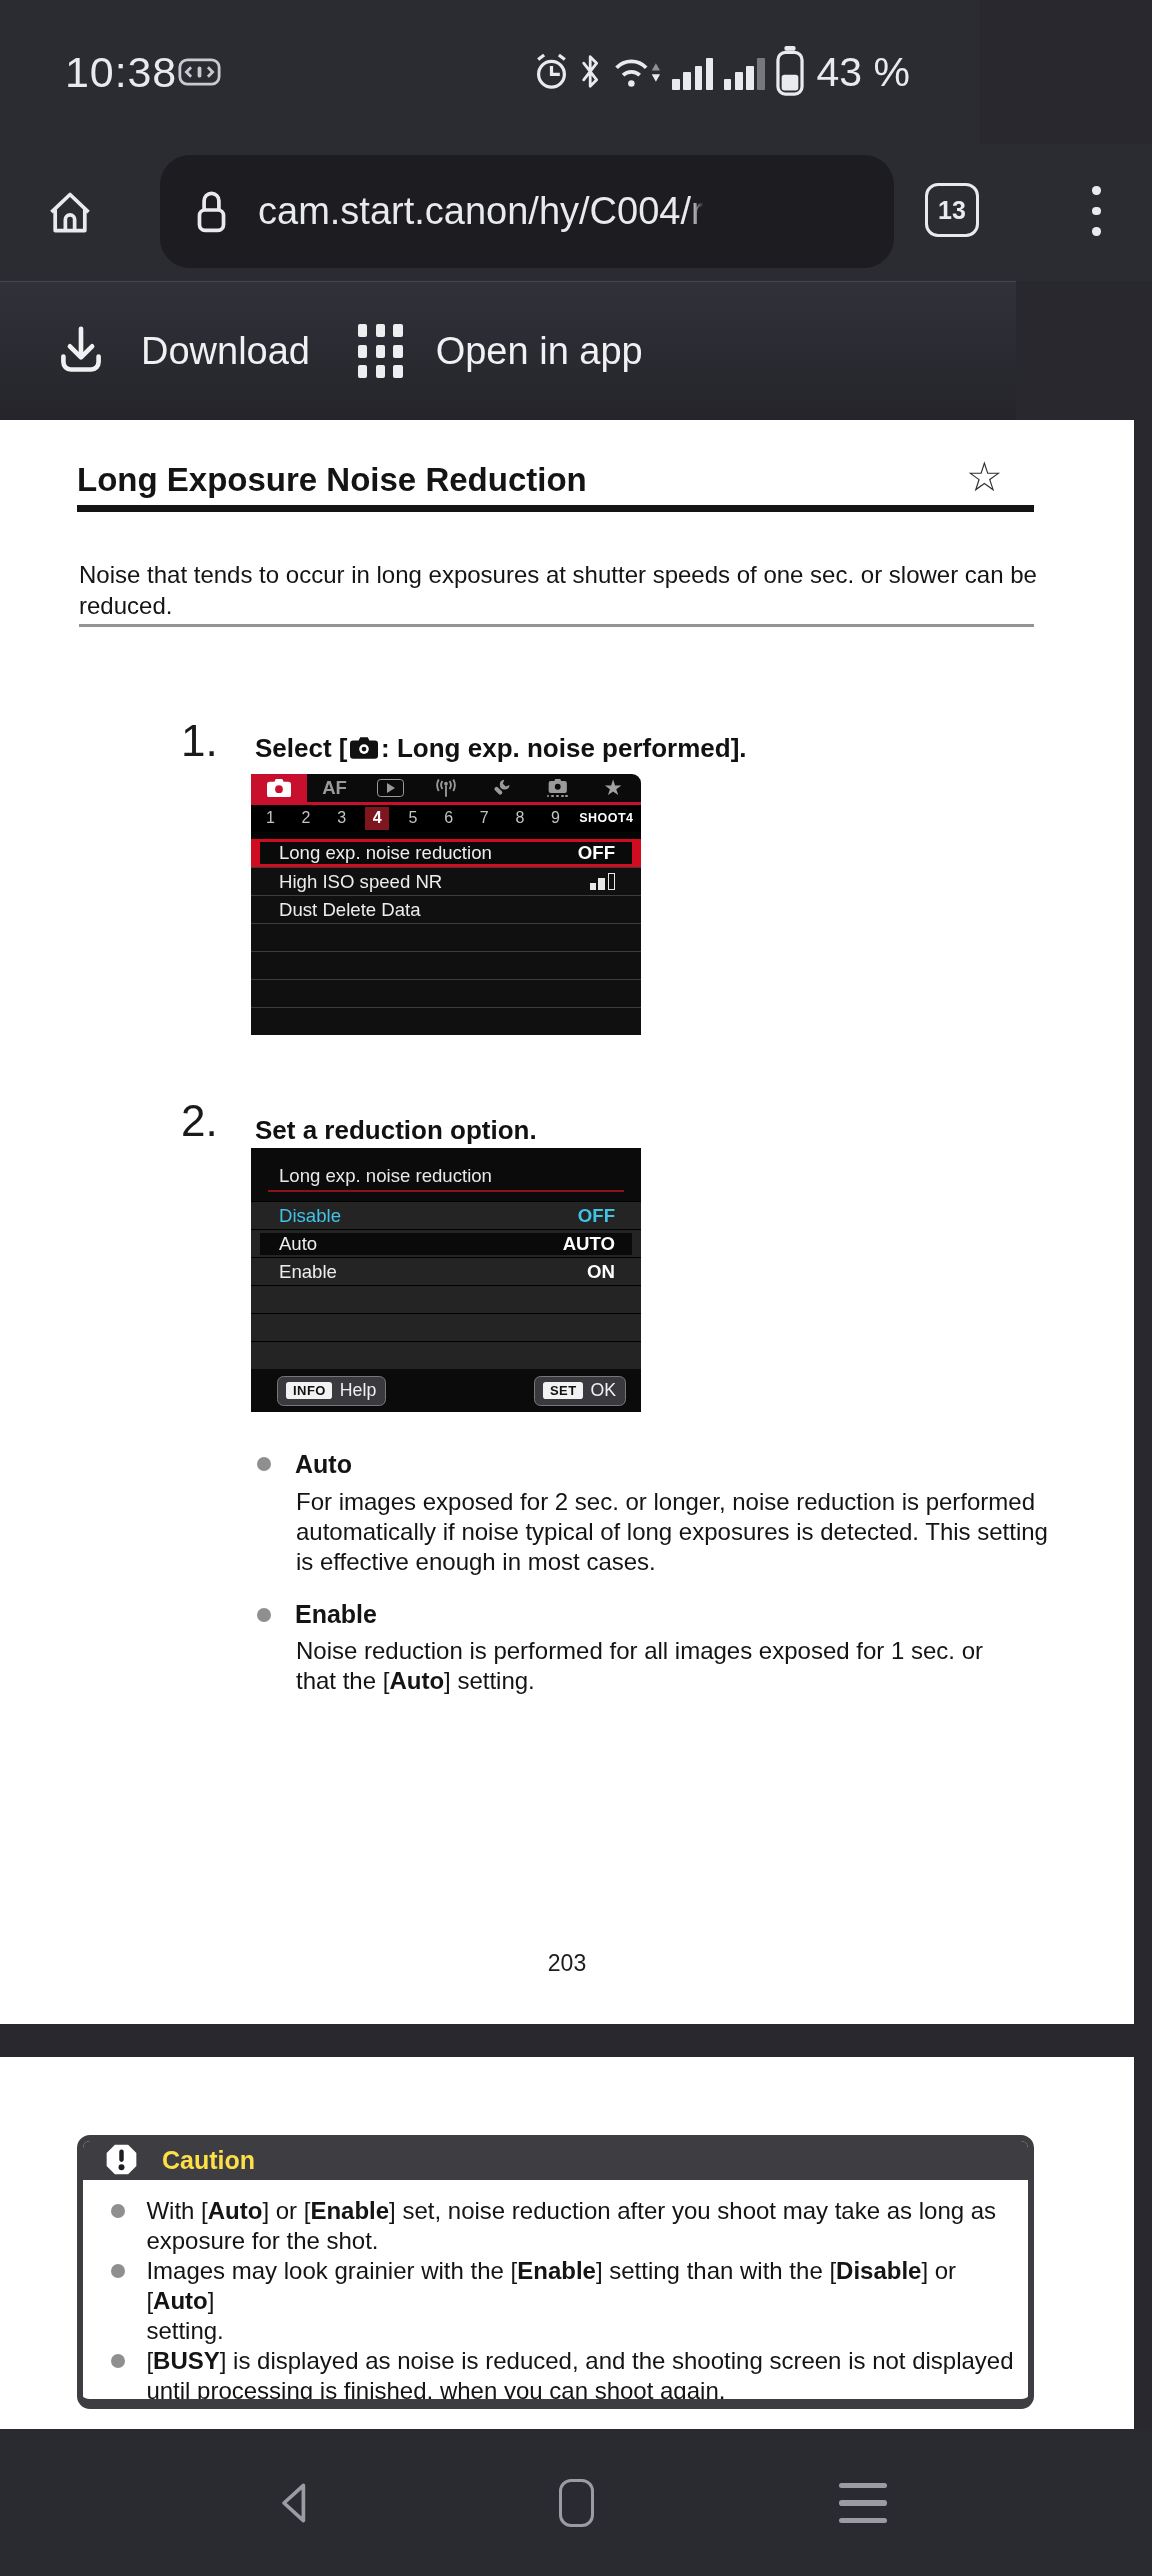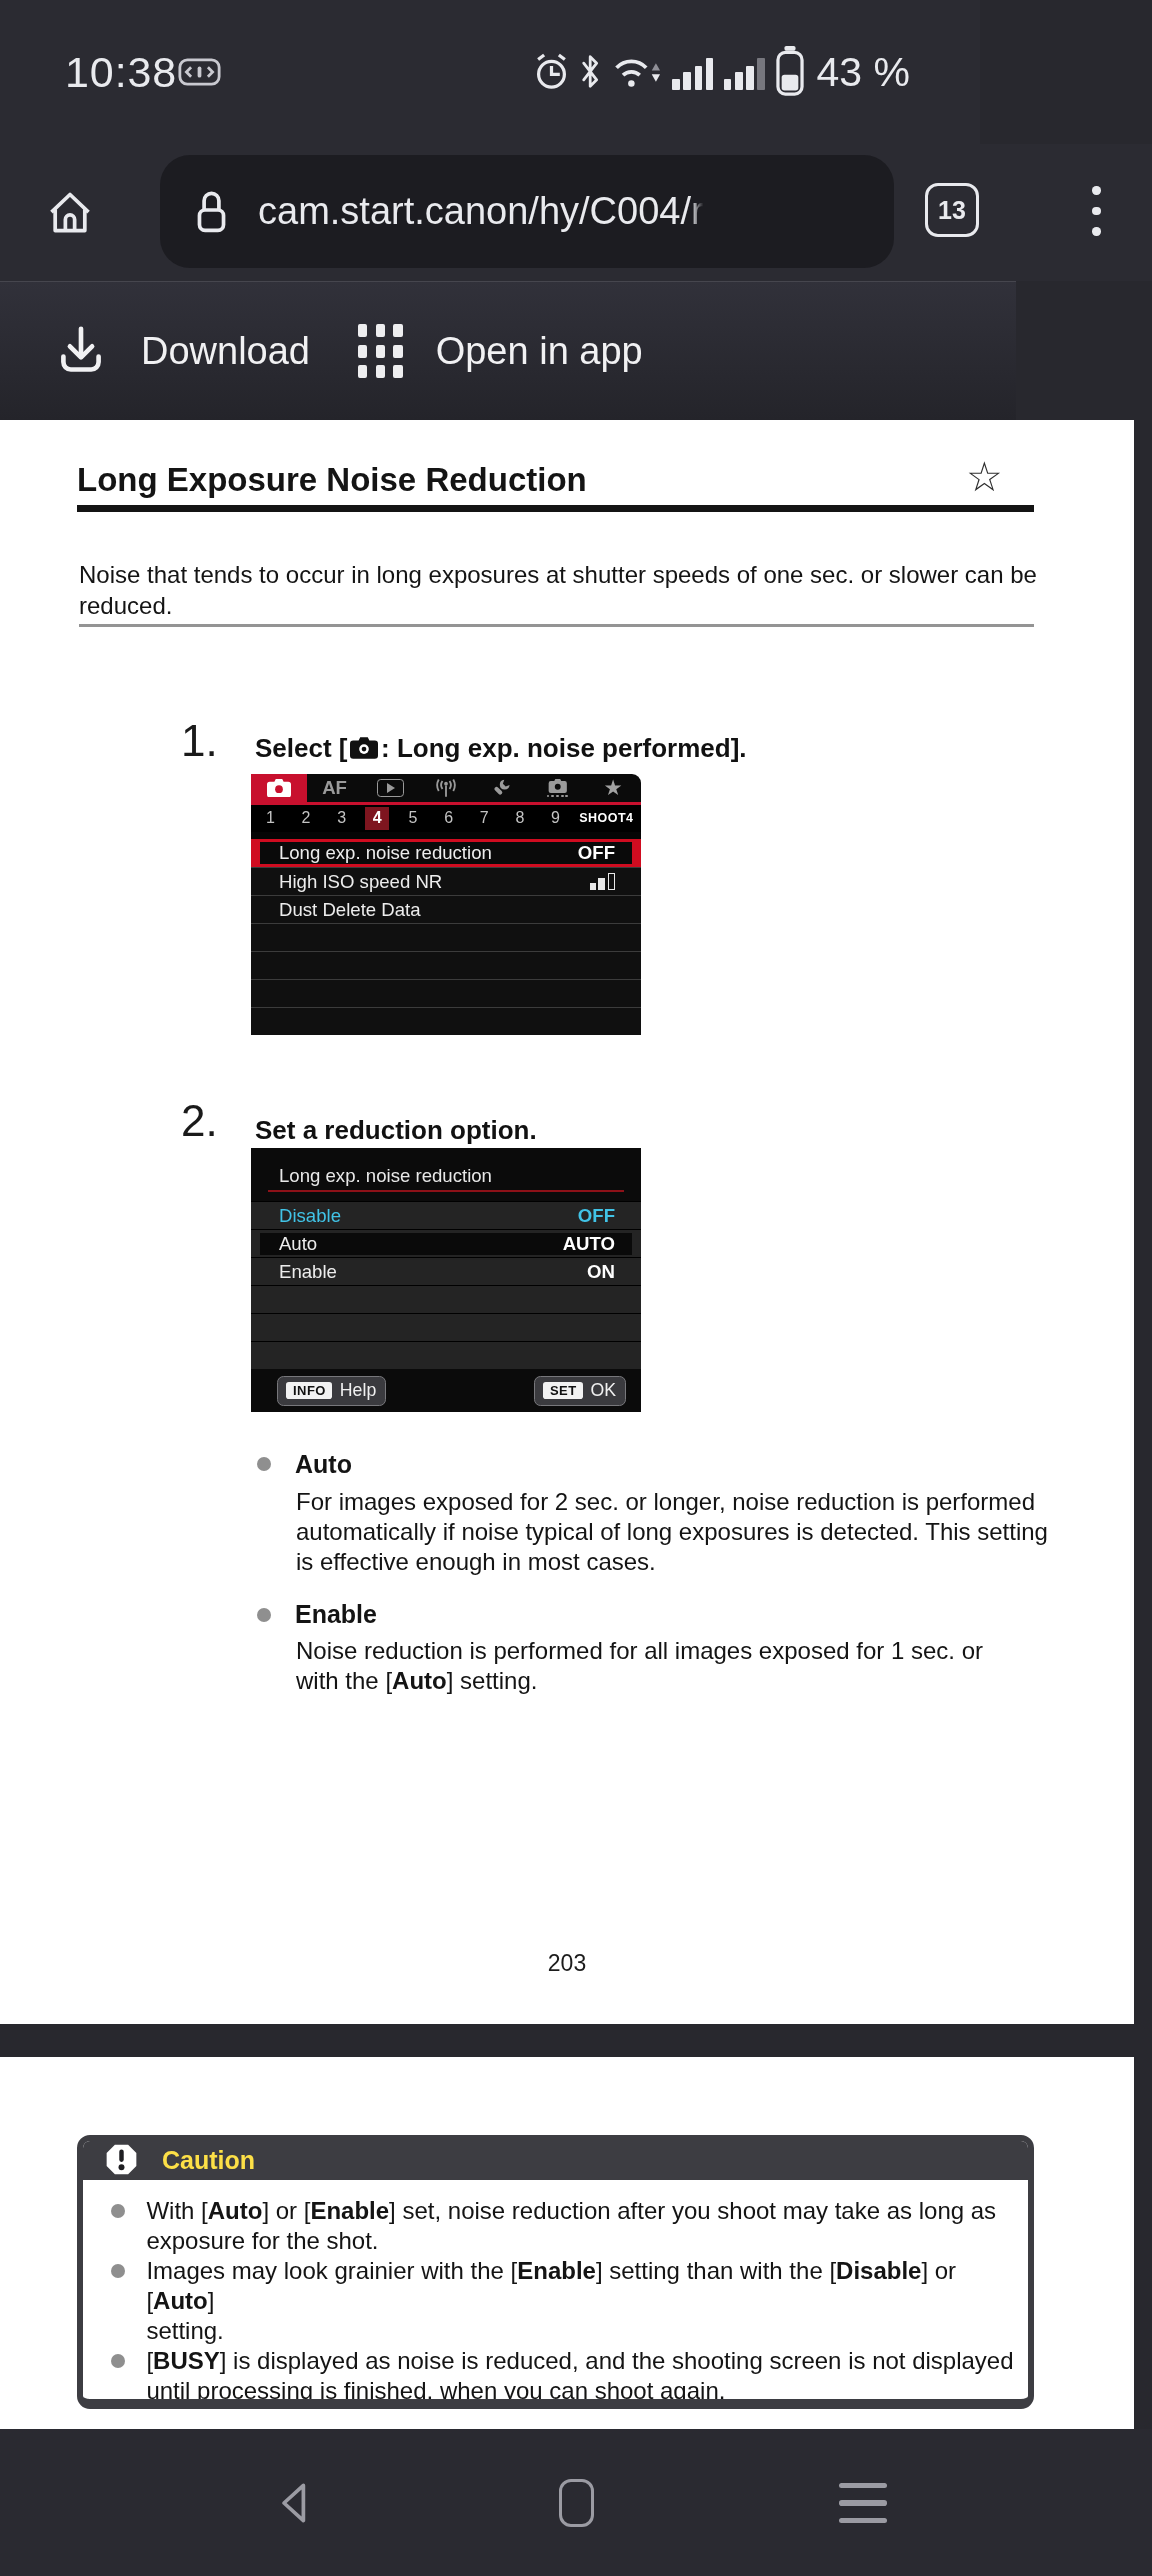--- a/index.html
+++ b/index.html
@@ -429,21 +429,21 @@
   <div class="opt-para" style="top:1067px;">
       <div><span>For images exposed for 2 sec. or longer, noise reduction is performed</span></div>
       <div><span>automatically if noise typical of long exposures is detected. This setting</span></div>
       <div><span>is effective enough in most cases.</span></div>
     </div>
 
   <span class="opt-bullet" style="left:257px; top:1188px;"></span>
   <div class="opt-term" style="left:295px; top:1180px;">Enable</div>
   <div class="opt-para" style="top:1216px;">
       <div><span>Noise reduction is performed for all images exposed for 1 sec. or</span></div>
-      <div><span>with the [</span><b>Auto</b><span>] setting.</span></div>
+      <div><span>that the [</span><b>Auto</b><span>] setting.</span></div>
     </div>
 
   <div class="page-num">203</div>
 </div>
 
 <div class="abs page page2">
   <div class="caution-box">
     <div class="caution-head">
       <span class="oct">
         <svg width="33" height="33" viewBox="0 0 40 40">

